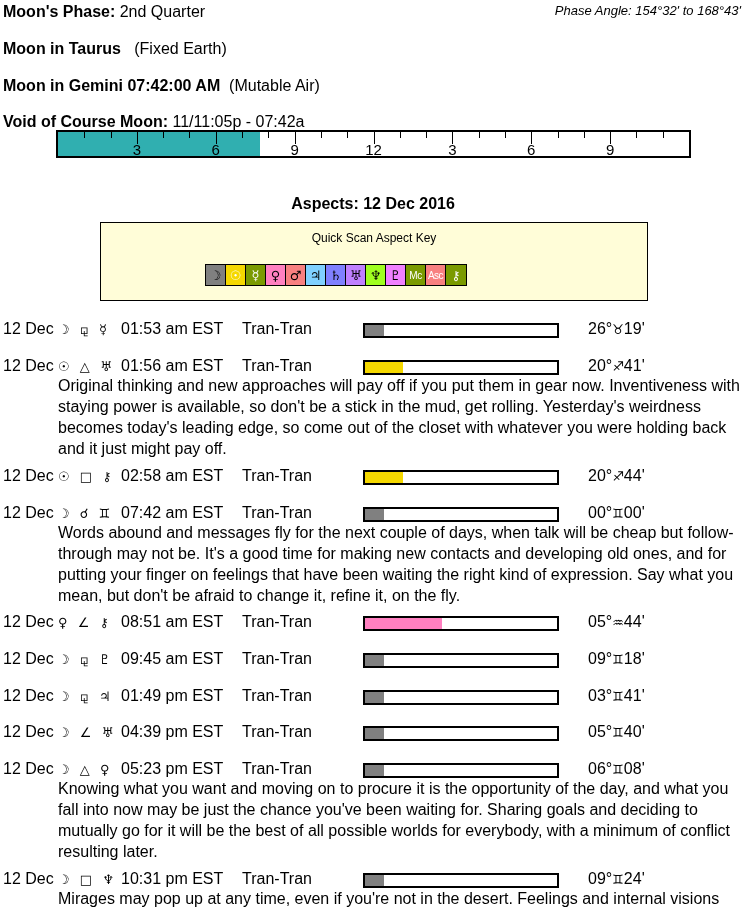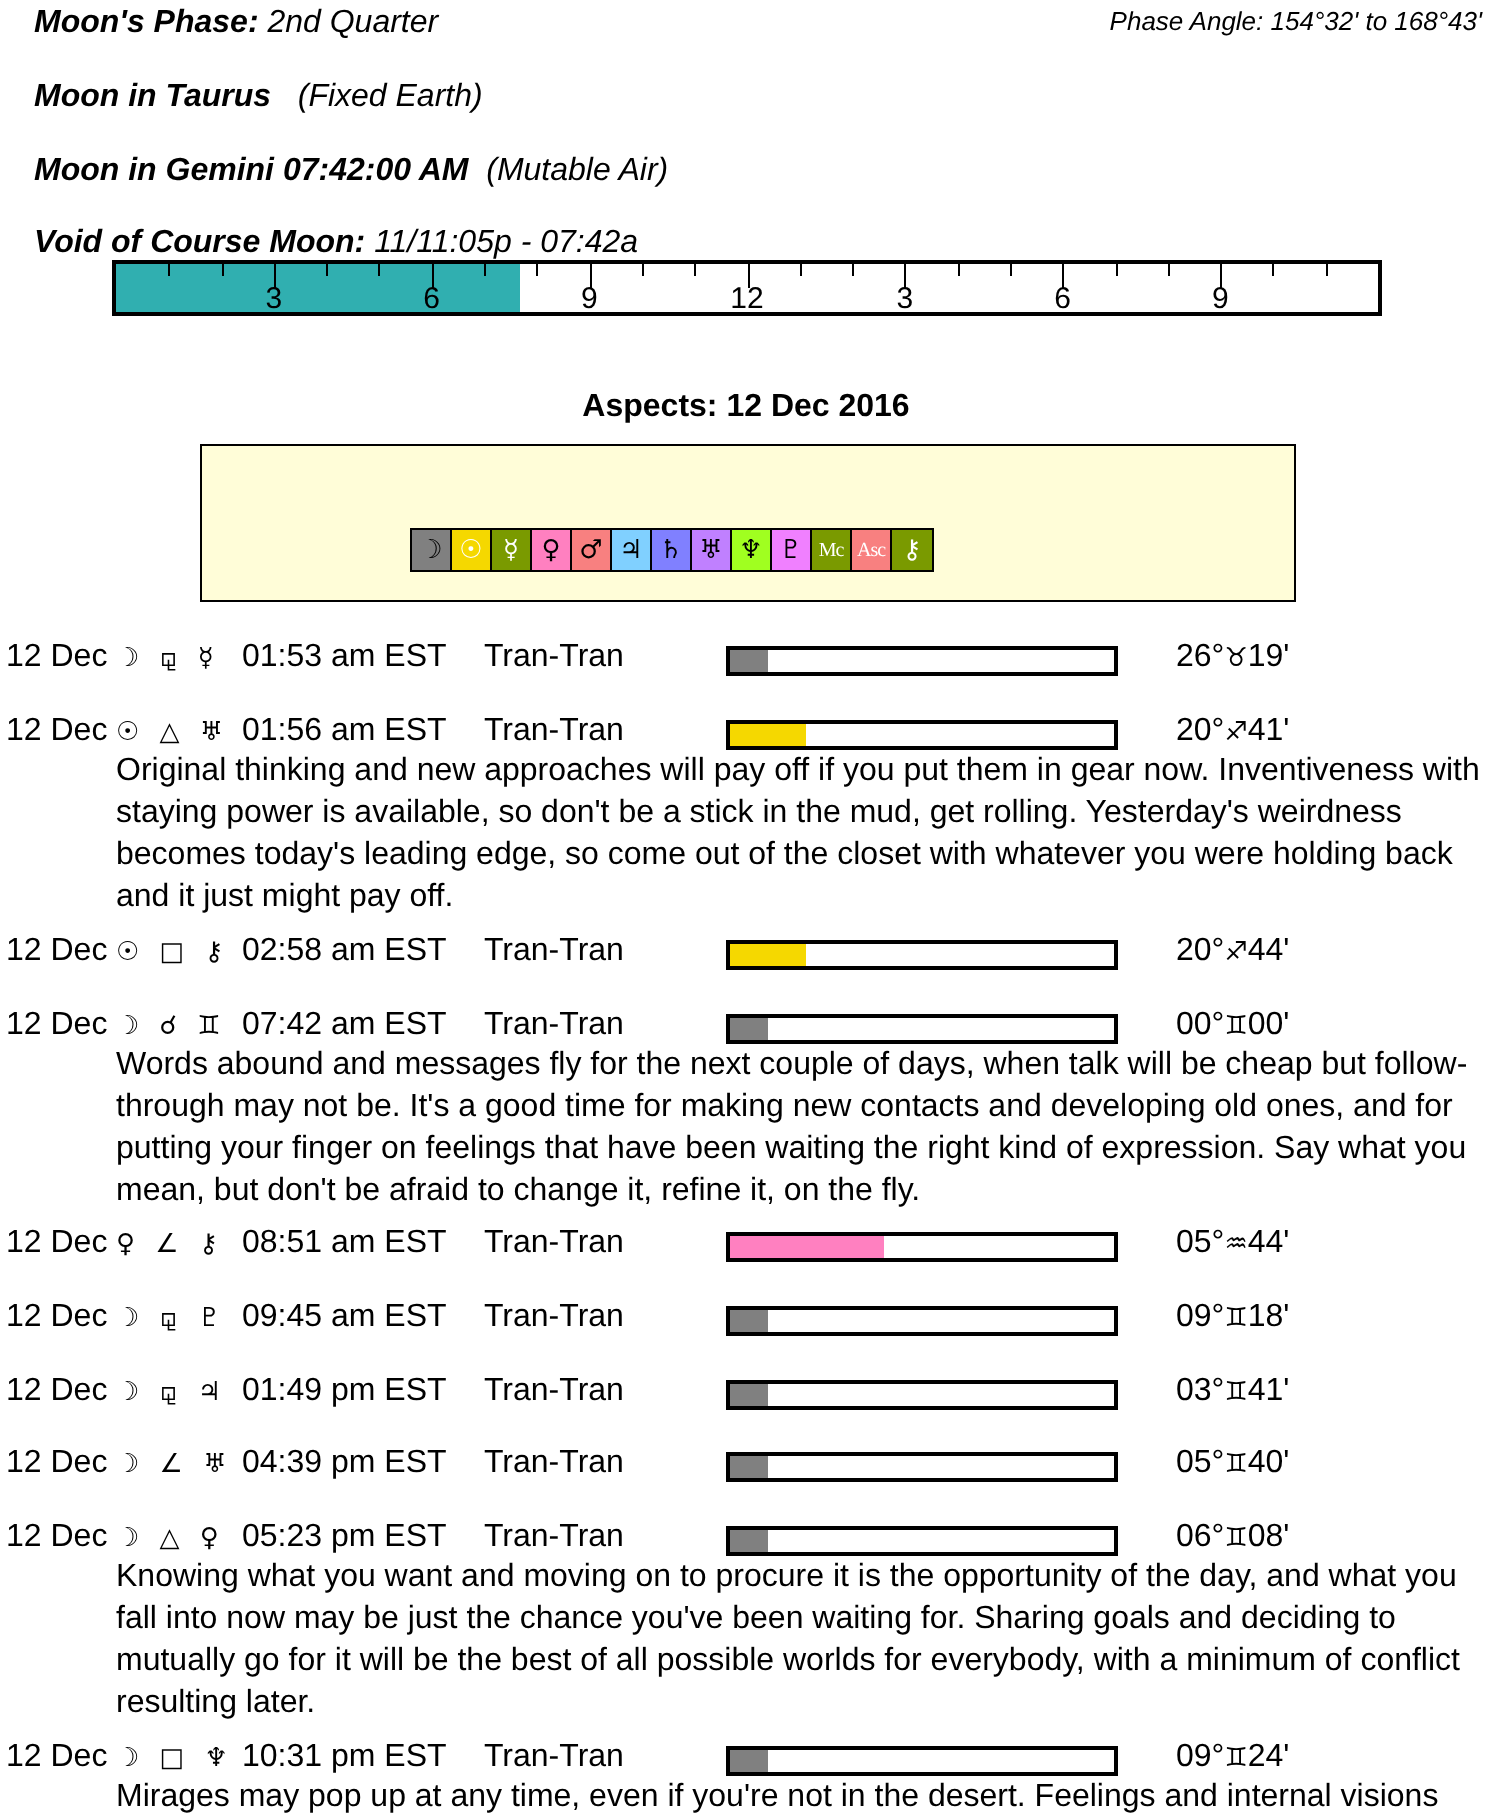--- a/index.html
+++ b/index.html
@@ -5,21 +5,21 @@
   * { box-sizing: border-box; }
   html, body { margin: 0; padding: 0; }
   body {
     width: 746px; height: 910px; overflow: hidden;
     background: #ffffff; color: #000;
     font-family: "Liberation Sans", sans-serif;
     font-size: 16px; position: relative;
   }
   .abs { position: absolute; white-space: nowrap; }
   .b { font-weight: bold; }
-  .hdr { left: 17px; font-size: 16px; font-style: italic; }
+  .hdr { left: 3px; font-size: 16px; }
   .phase-angle { right: 5px; top: 3px; font-size: 13px; font-style: italic; }
 
   
   .timeline {
     position: absolute; left: 56px; top: 130px; width: 635px; height: 28px;
     border: 2px solid #000; background: #fff;
   }
   .timeline .fill { position: absolute; left: 0; top: 0; bottom: 0; background: #30afb0; }
   .timeline .tick { position: absolute; top: 0; width: 1px; height: 6px; background: #000; }
   .timeline .tick.major { height: 12px; }
@@ -33,21 +33,21 @@
   }
   .key-title { position: absolute; left: 0; right: 0; top: 8px; text-align: center; font-size: 12px; }
   .key-desc { position: absolute; left: 0; right: 0; top: 24px; text-align: center; font-size: 12px; }
   .key-swatches { position: absolute; left: 104px; top: 41px; display: flex; border: 1px solid #000; }
   .sw {
     width: 20px; height: 20px; border-right: 1px solid #000;
     display: flex; align-items: center; justify-content: center;
     font-family: "DejaVu Sans", sans-serif; font-size: 13px; color: #000;
   }
   .sw:last-child { border-right: none; }
-  .sw.txt { font-family: Liberation Serif, serif; font-size: 10px; letter-spacing: -0.5px; }
+  .sw.txt { font-family: Liberation Sans, sans-serif; font-size: 10px; letter-spacing: -0.5px; }
 
   .row { position: absolute; left: 0; width: 746px; height: 22px; }
   .row .date { position: absolute; left: 3px; top: 0; }
   .row .glyphs { position: absolute; left: 58px; top: 0; font-family: "DejaVu Sans", sans-serif; font-size: 13px; letter-spacing: 3px; line-height: 20px; }
   .row .time { position: absolute; left: 121px; top: 0; }
   .row .type { position: absolute; left: 242px; top: 0; }
   .row .bar { position: absolute; left: 363px; top: 3px; width: 196px; height: 15px; border: 2px solid #000; background: #fff; }
   .row .bar .bfill { position: absolute; left: 0; top: 0; bottom: 0; }
   .row .pos { position: absolute; left: 588px; top: 0; }
   .row .pos .sign { font-family: "DejaVu Sans", sans-serif; font-size: 13px; }
@@ -108,20 +108,21 @@
     <div class="lbl" style="left: 236.625px;">9</div>
     <div class="lbl" style="left: 315.5px;">12</div>
     <div class="lbl" style="left: 394.375px;">3</div>
     <div class="lbl" style="left: 473.25px;">6</div>
     <div class="lbl" style="left: 552.125px;">9</div>
   </div>
 
 <div class="abs aspects-title">Aspects: 12 Dec 2016</div>
 
 <div class="key-box">
+  <div class="key-title">Quick Scan Aspect Key</div>
   <div class="key-swatches" id="key-swatches">
       <div class="sw" style="background: rgb(128, 128, 128);">☽</div>
       <div class="sw" style="background: rgb(245, 216, 0); color: rgb(255, 255, 255);">☉</div>
       <div class="sw" style="background: rgb(122, 154, 0); color: rgb(255, 255, 255);">☿</div>
       <div class="sw" style="background: rgb(255, 128, 192);">♀</div>
       <div class="sw" style="background: rgb(248, 128, 128);">♂</div>
       <div class="sw" style="background: rgb(128, 208, 255);">♃</div>
       <div class="sw" style="background: rgb(128, 128, 255);">♄</div>
       <div class="sw" style="background: rgb(192, 128, 255);">♅</div>
       <div class="sw" style="background: rgb(160, 255, 32);">♆</div>

